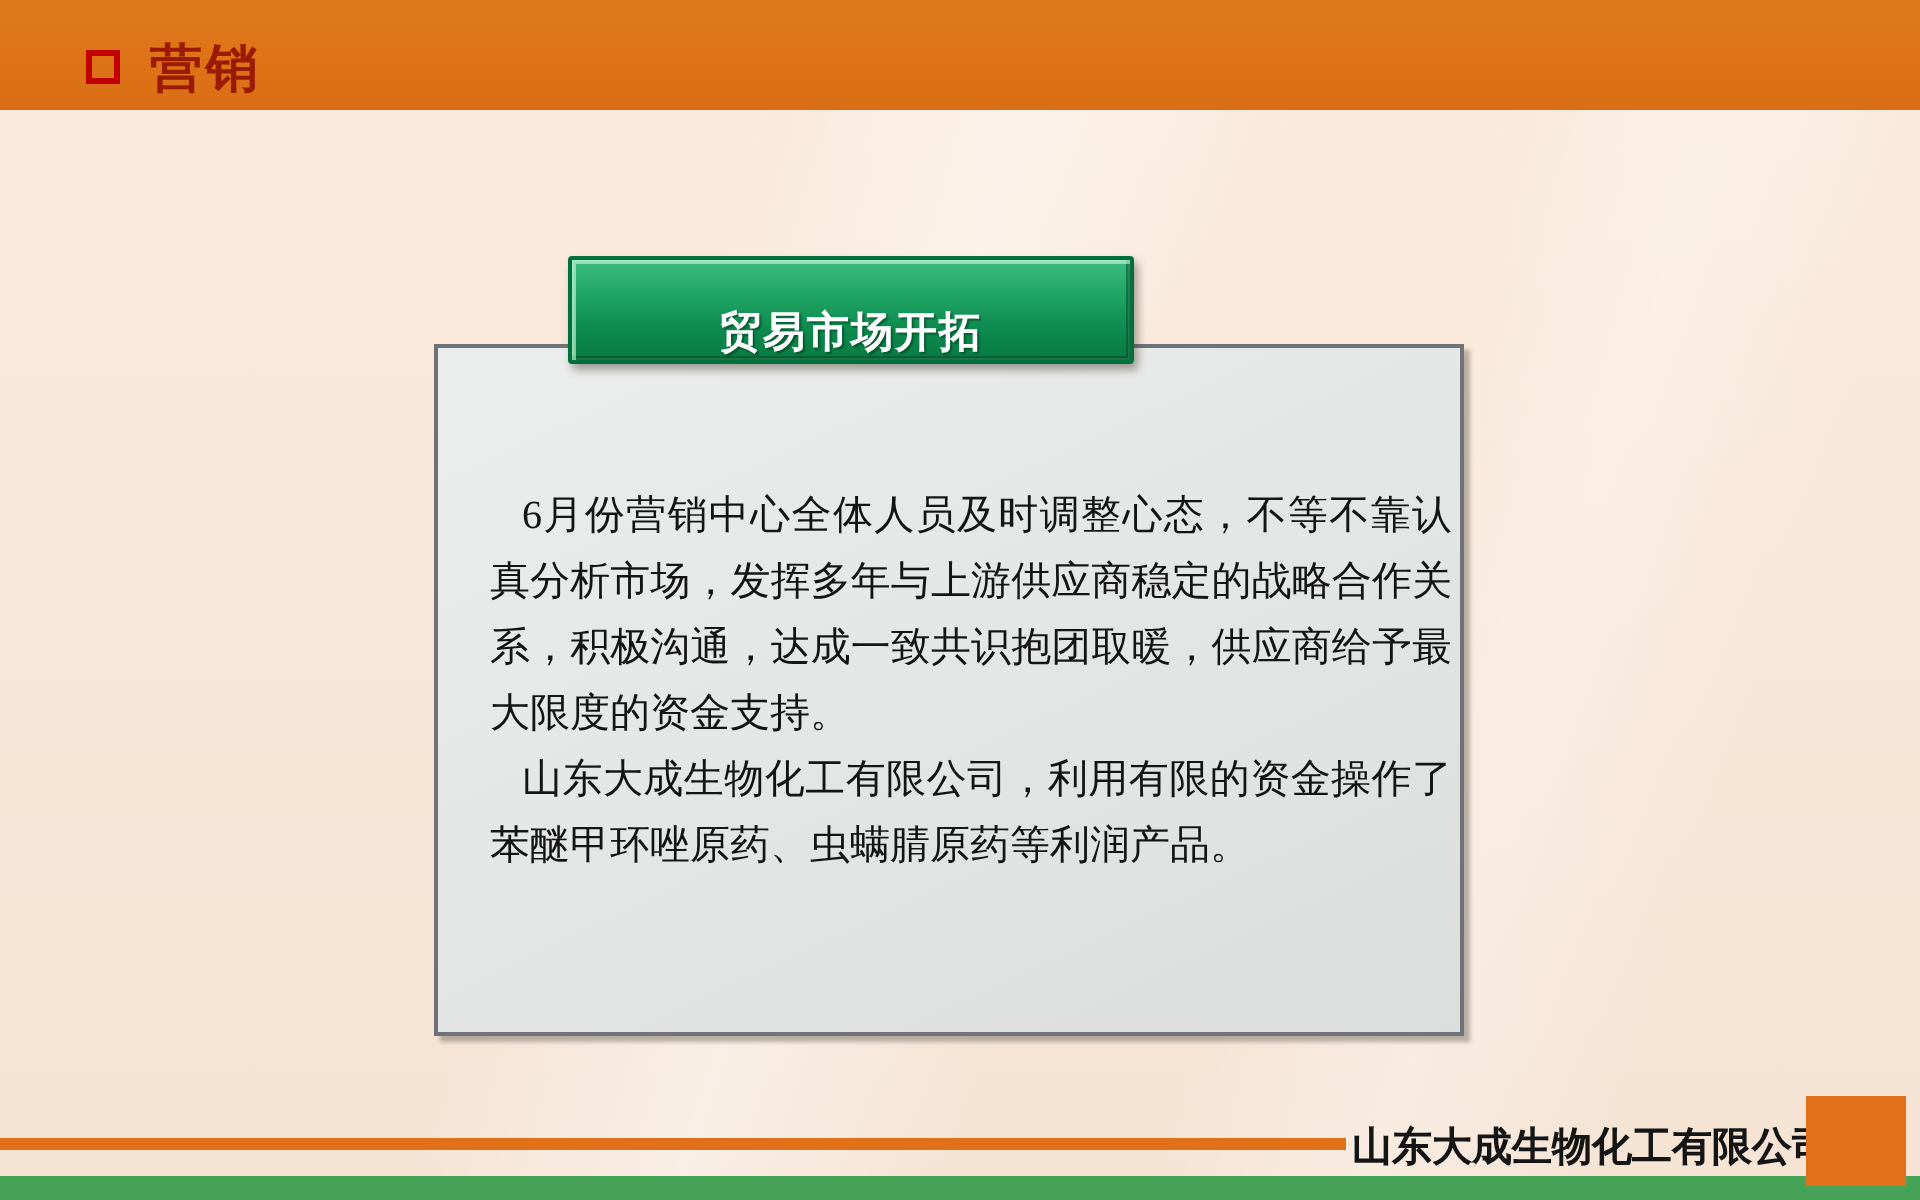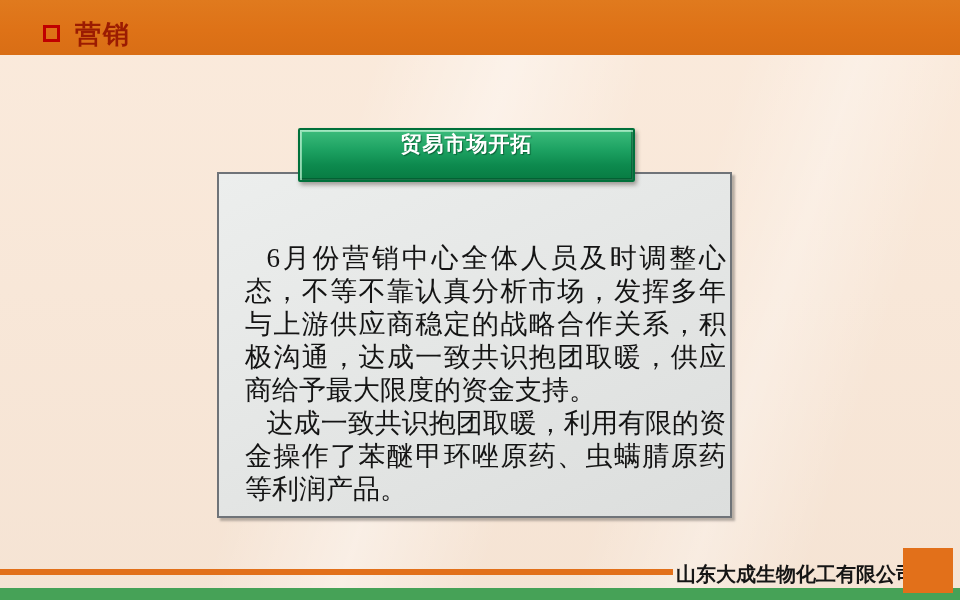--- a/index.html
+++ b/index.html
@@ -28,47 +28,47 @@
     width:11px;height:11px;border:3px solid #c00000;background:transparent;
     margin-right:15px;flex:0 0 auto;
   }
   .page-title{
     margin:0;font-size:26px;font-weight:700;letter-spacing:2px;
     color:#9b1b02;line-height:1;
   }
 
   
   .banner{
-    position:absolute;left:298px;top:128px;width:337px;height:54px;z-index:4;
+    position:absolute;left:284px;top:128px;width:283px;height:54px;z-index:4;
     box-sizing:border-box;border:2px solid #00703a;border-radius:2px;
     background:linear-gradient(180deg,#3cbc7c 0%,#1ea363 38%,#0d8a4e 70%,#077b42 100%);
     box-shadow:
       inset 2px 2px 0 rgba(190,245,212,.65),
       inset -2px -2px 0 rgba(0,75,38,.55),
       inset 0 0 0 1px rgba(255,255,255,.25),
       2px 3px 4px rgba(70,60,50,.45);
-    display:flex;align-items:flex-start;justify-content:center;
+    display:flex;align-items:flex-end;justify-content:center;
   }
   .banner-label{
     color:#ffffff;font-size:21px;font-weight:700;letter-spacing:1px;
     text-shadow:1px 1px 1px rgba(0,60,30,.6);
   }
 
   
   .content-box{
     position:absolute;left:217px;top:172px;width:515px;height:346px;z-index:2;
     box-sizing:border-box;border:2px solid #6f7378;
     background:linear-gradient(155deg,#eceeed 0%,#e5e7e6 45%,#dcdedd 100%);
     box-shadow:3px 3px 2px rgba(130,122,114,.55);
     padding:68px 4px 0 26px;
   }
   .content-box p{
     margin:0;text-indent:0.8em;text-align:justify;
     font-family:"Liberation Serif","DejaVu Serif",serif;
-    font-size:27px;line-height:33px;color:#141414;
+    font-size:20px;line-height:33px;color:#141414;
   }
 
   
   .footer-line{
     position:absolute;left:0;top:569px;width:673px;height:6px;z-index:2;
     background:#e2701a;
   }
   .company-name{
     position:absolute;left:676px;top:561px;width:230px;height:26px;z-index:2;
     line-height:26px;font-size:20px;font-weight:600;color:#151515;
@@ -92,21 +92,21 @@
     <span class="bullet-square"></span>
     <h1 class="page-title">营销</h1>
   </header>
 
   <div class="banner">
     <span class="banner-label">贸易市场开拓</span>
   </div>
 
   <section class="content-box">
     <p>6月份营销中心全体人员及时调整心态，不等不靠认真分析市场，发挥多年与上游供应商稳定的战略合作关系，积极沟通，达成一致共识抱团取暖，供应商给予最大限度的资金支持。</p>
-    <p>达成一致共识抱团取暖，利用有限的资金操作了苯醚甲环唑原药、虫螨腈原药等利润产品。</p>
+    <p>山东大成生物化工有限公司，利用有限的资金操作了苯醚甲环唑原药、虫螨腈原药等利润产品。</p>
   </section>
 
   <footer>
     <div class="footer-line"></div>
     <div class="company-name">山东大成生物化工有限公司</div>
     <div class="footer-square"></div>
   </footer>
 
   <div class="bottom-bar"></div>
 

